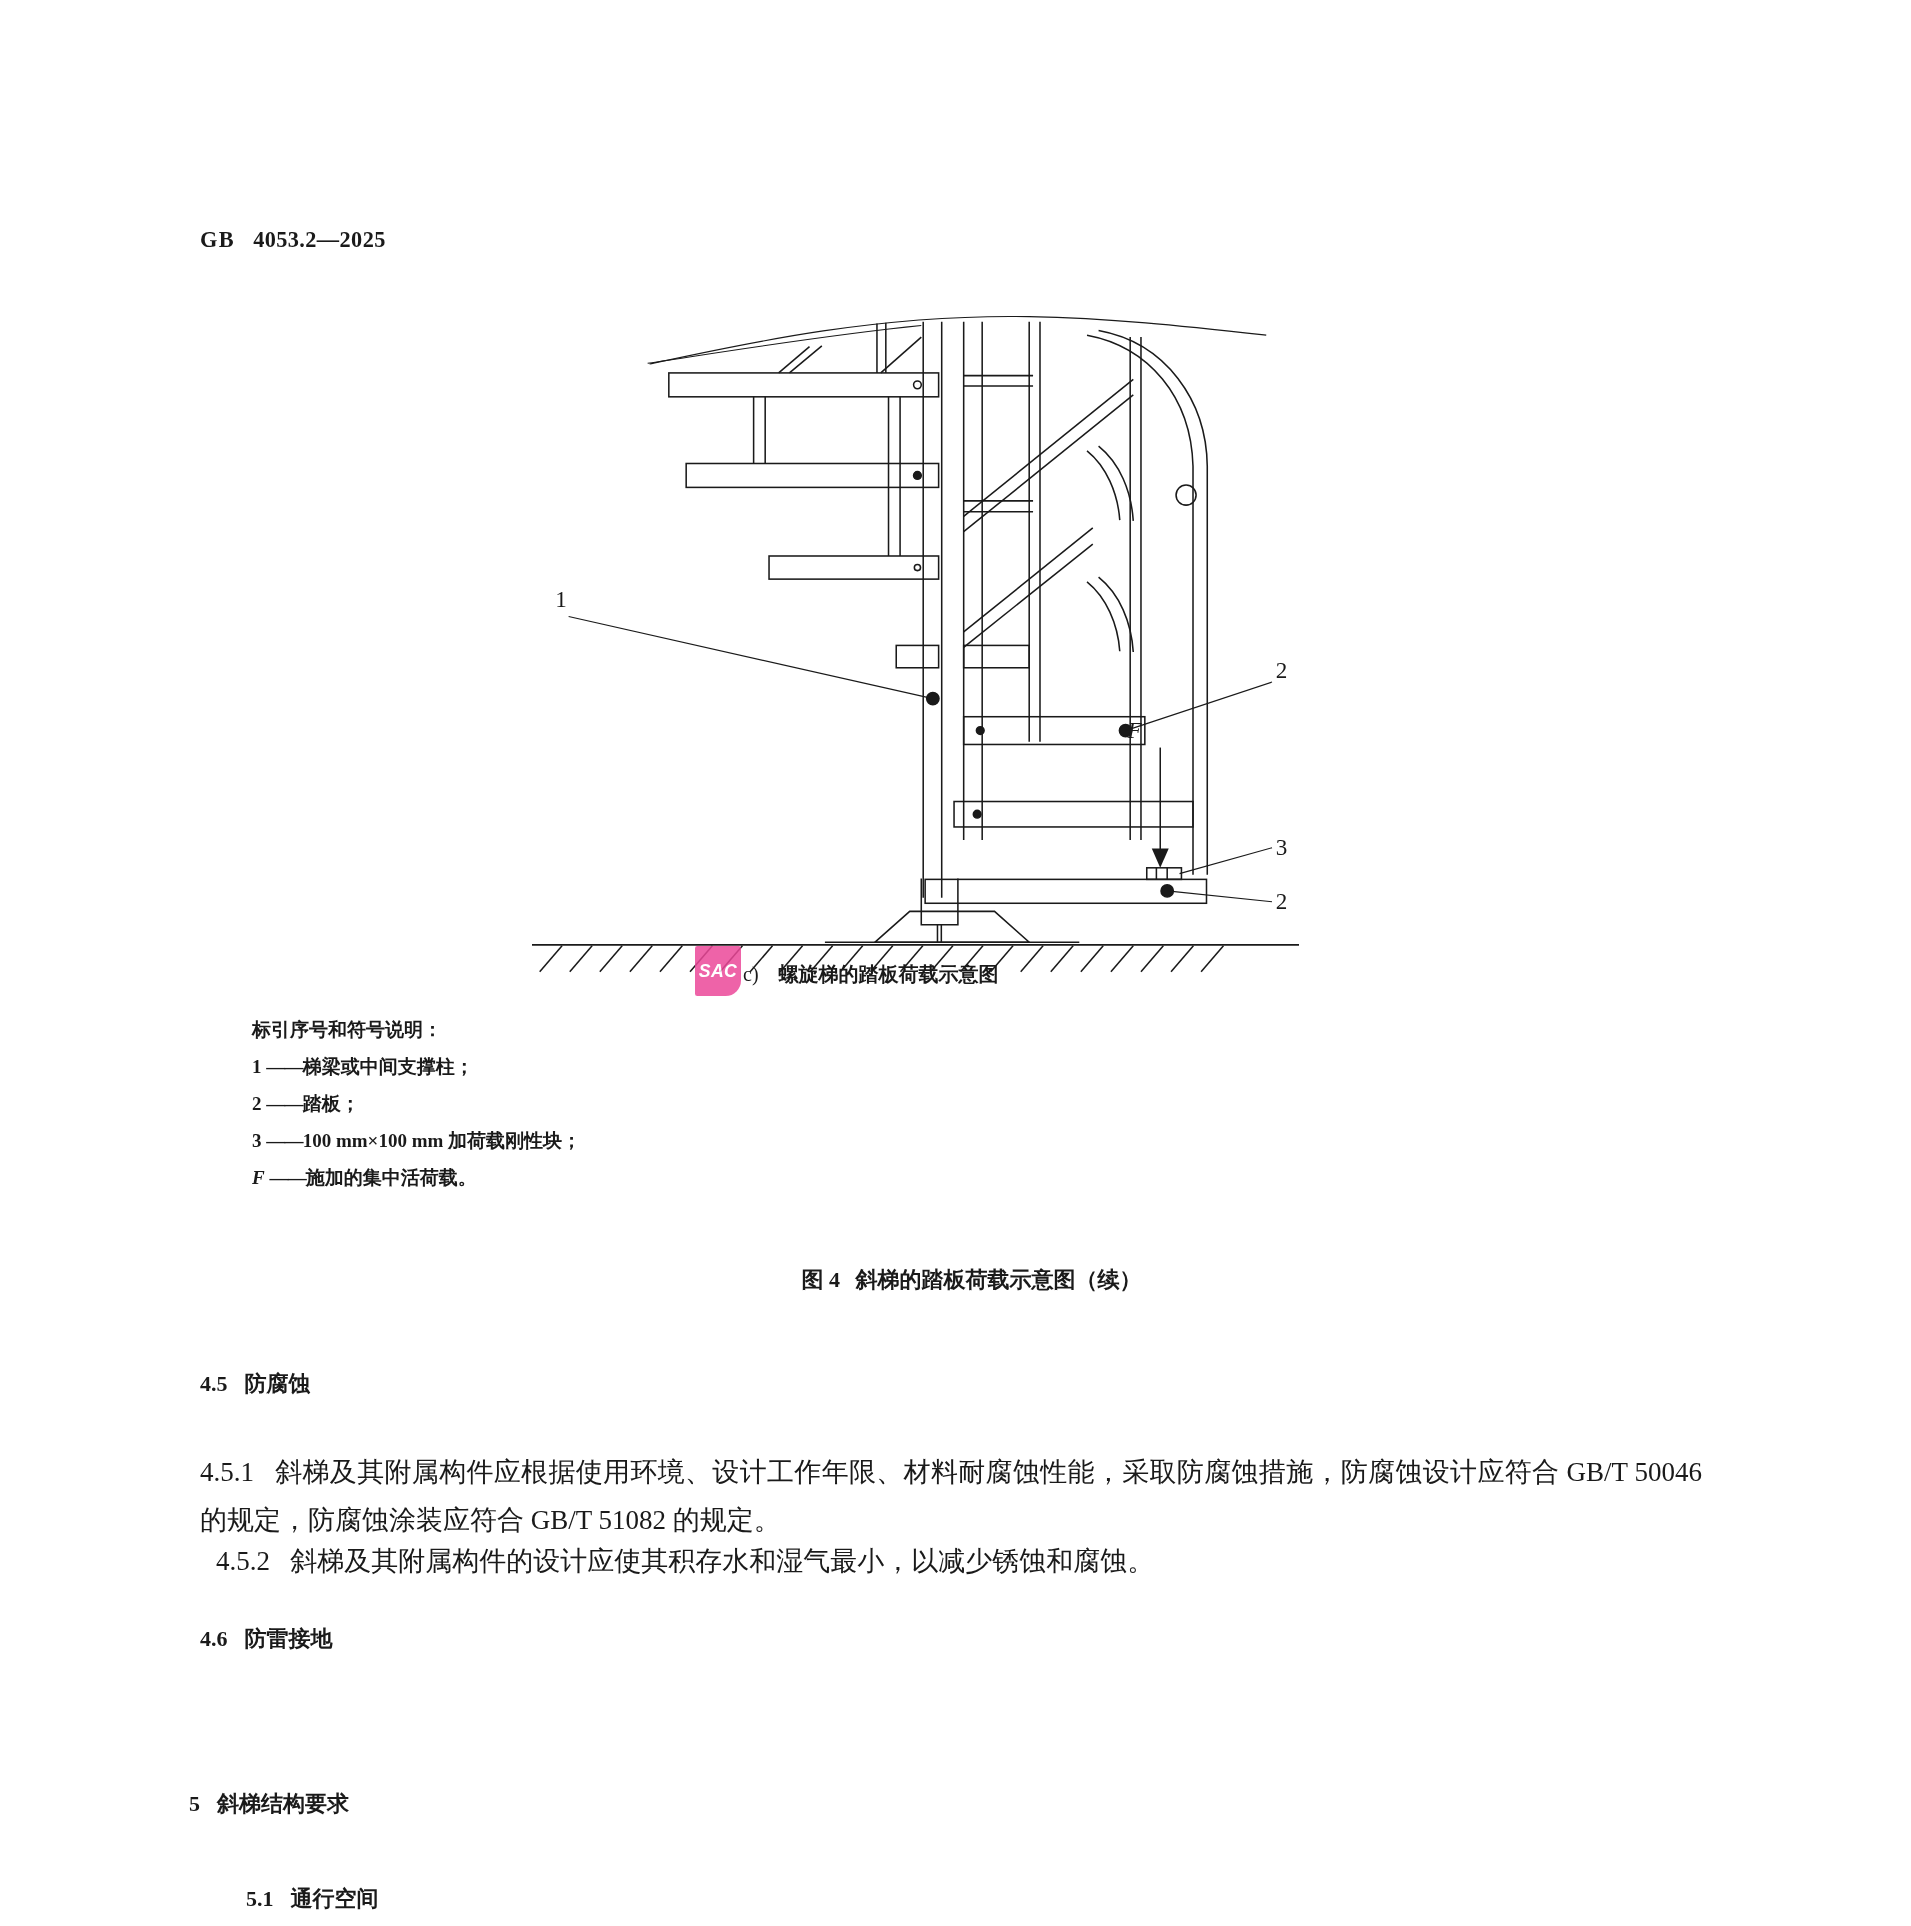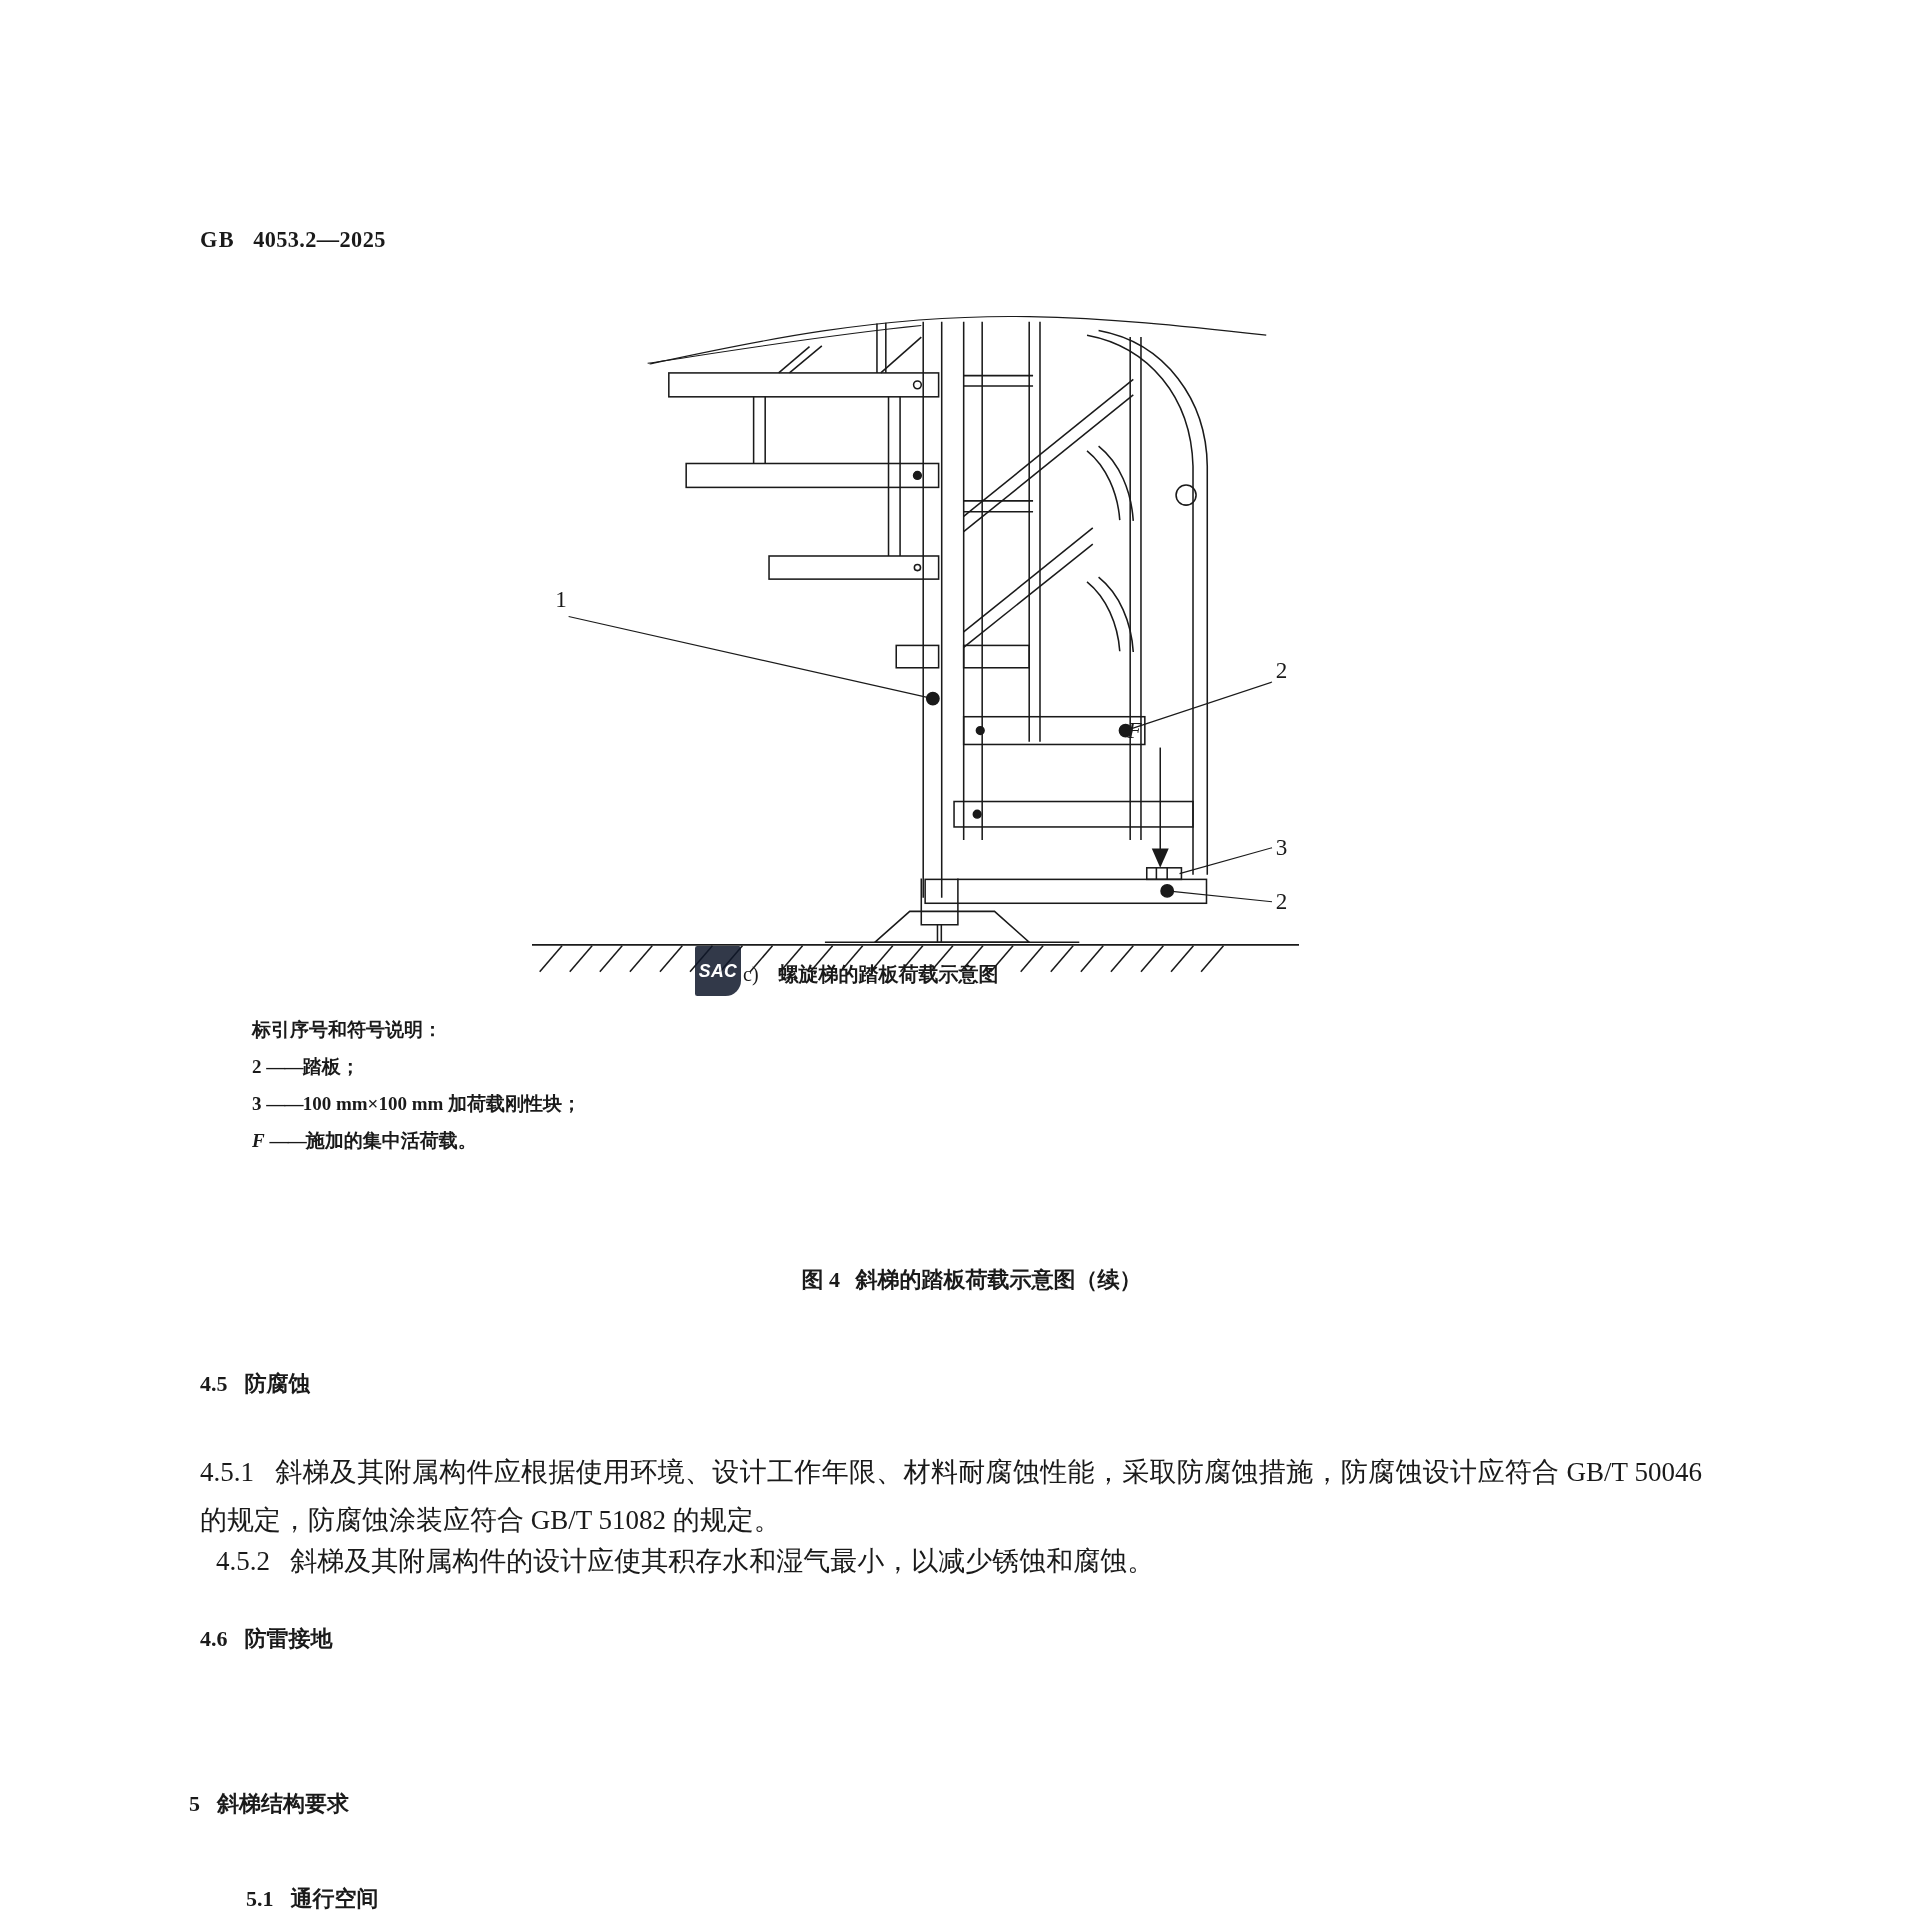--- a/index.html
+++ b/index.html
@@ -20,21 +20,21 @@
   }
   .header .gb { font-weight:700; letter-spacing:1.5px; }
 
   
   .figure-wrap { position:absolute; left:532px; top:285px; width:767px; height:690px; }
   .figure-wrap svg { display:block; width:100%; height:100%; }
 
   .watermark {
     position:absolute; left:695px; top:946px;
     width:46px; height:50px;
-    background:#0f172a; opacity:.85;
+    background:#ec4899; opacity:.85;
     border-radius:2.3px 2.3px 15.4px 2.3px;
     display:flex; align-items:center; justify-content:center;
     color:#ffffff; font-size:17.7px; font-weight:700; font-style:italic;
     font-family:"Liberation Sans","DejaVu Sans",sans-serif;
     letter-spacing:0.4px;
   }
 
   .fig-sub {
     position:absolute; left:743px; top:961px;
     font-size:20px; font-weight:700;
@@ -222,20 +222,24 @@
 
   <div class="watermark">SAC</div>
 
   <div class="fig-sub">
     <span class="lbl">c)</span><span class="gap"></span><span>螺旋梯的踏板荷载示意图</span>
   </div>
 
   <div class="legend">
     <div class="line">标引序号和符号说明：</div>
     <div class="line">
+      <span class="sym num">1</span>
+      <span class="dash">——</span><span>梯梁或中间支撑柱；</span>
+    </div>
+    <div class="line">
       <span class="sym num">2</span>
       <span class="dash">——</span><span>踏板；</span>
     </div>
     <div class="line">
       <span class="sym num">3</span>
       <span class="dash">——</span><span class="num">100 mm×100 mm 加荷载刚性块；</span>
     </div>
     <div class="line">
       <span class="sym ital">F</span>
       <span class="dash">——</span><span>施加的集中活荷载。</span>

